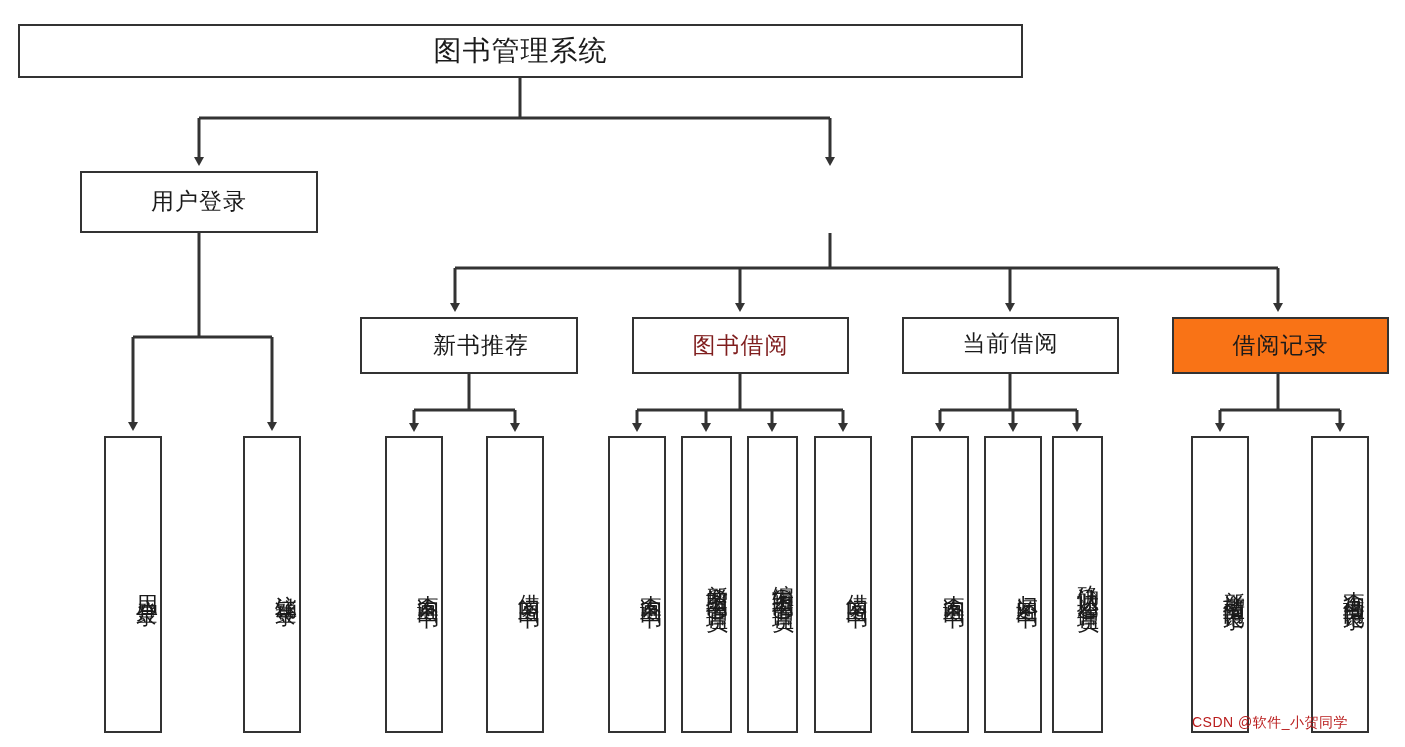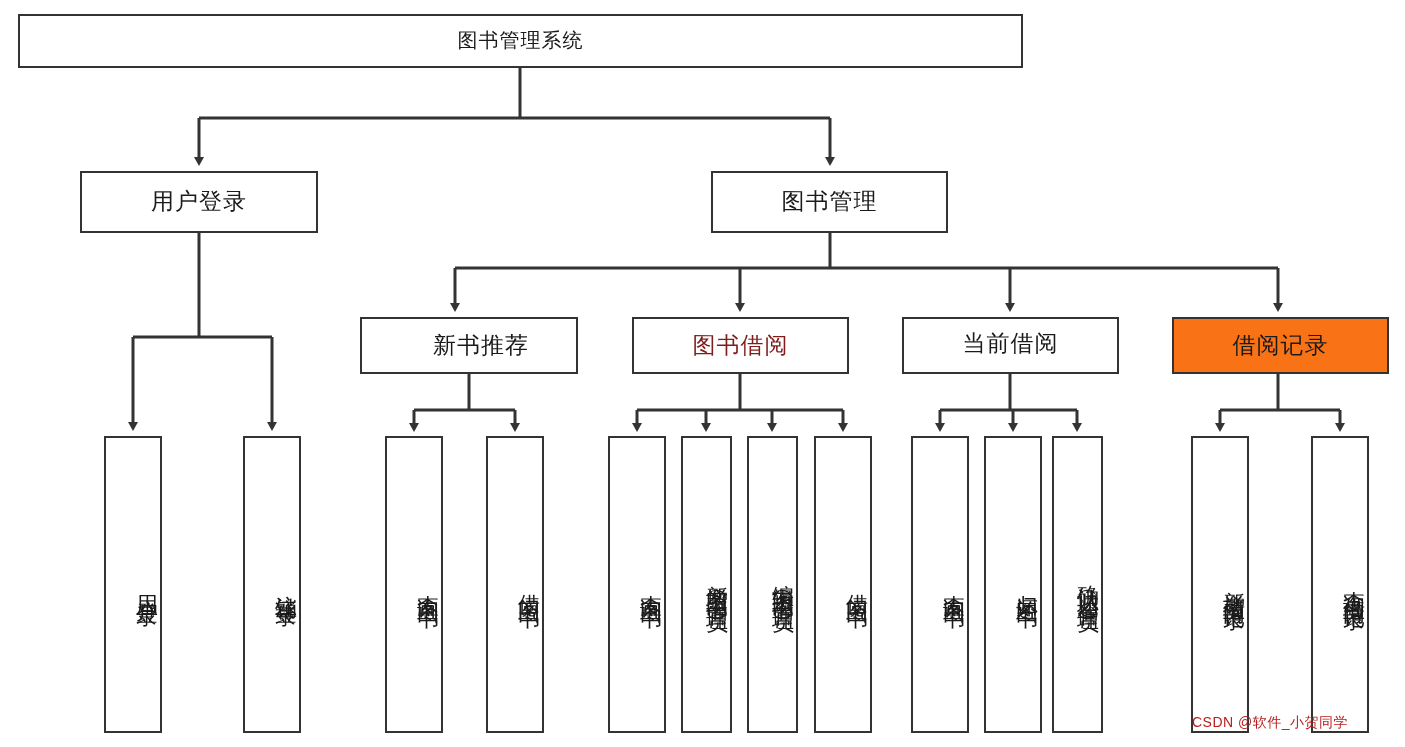--- a/index.html
+++ b/index.html
@@ -36,21 +36,22 @@
     align-items: center;
     justify-content: center;
     text-align: center;
     line-height: 1.18;
   }
   .node.h {
     font-size: 23px;
     letter-spacing: 1px;
   }
   .node.root {
-    font-size: 20px;
+    font-size: 28px;
+    margin-top: 10px;
   }
   .node.v {
     font-size: 22px;
     writing-mode: vertical-rl;
     text-orientation: upright;
     letter-spacing: 4px;
     padding: 6px 0;
     align-items: flex-start;
     justify-content: center;
   }
@@ -123,23 +124,20 @@
     </g>
   </svg>
 
   <div class="node h root" id="node-root" style="left: 18px; top: 14px; width: 1005px; height: 54px; border-color: rgb(51, 51, 51); background: rgb(255, 255, 255); color: rgb(26, 26, 26);">
     <span>图书管理系统</span>
   </div>
 
   <div class="node h" id="node-l2-0" style="left: 80px; top: 171px; width: 238px; height: 62px; border-color: rgb(51, 51, 51); background: rgb(255, 255, 255); color: rgb(26, 26, 26);">
     <span>用户登录</span>
   </div>
-  <div class="node h" id="node-l2-1" style="left: 711px; top: 171px; width: 237px; height: 62px; border-color: rgb(51, 51, 51); background: rgb(255, 255, 255); color: rgb(26, 26, 26);">
-    <span>图书管理</span>
-  </div>
 
   <div class="node h" id="node-l3-0" style="left: 360px; top: 317px; width: 218px; height: 57px; border-color: rgb(51, 51, 51); background: rgb(255, 255, 255); color: rgb(26, 26, 26); padding-left: 24px;">
     <span>新书推荐</span>
   </div>
   <div class="node h" id="node-l3-1" style="left: 632px; top: 317px; width: 217px; height: 57px; border-color: rgb(51, 51, 51); background: rgb(255, 255, 255); color: #7f1d1d;">
     <span>图书借阅</span>
   </div>
   <div class="node h" id="node-l3-2" style="left: 902px; top: 317px; width: 217px; height: 57px; border-color: rgb(51, 51, 51); background: rgb(255, 255, 255); color: rgb(26, 26, 26); font-family: Liberation Mono, monospace;">
     <span>当前借阅</span>
   </div>

